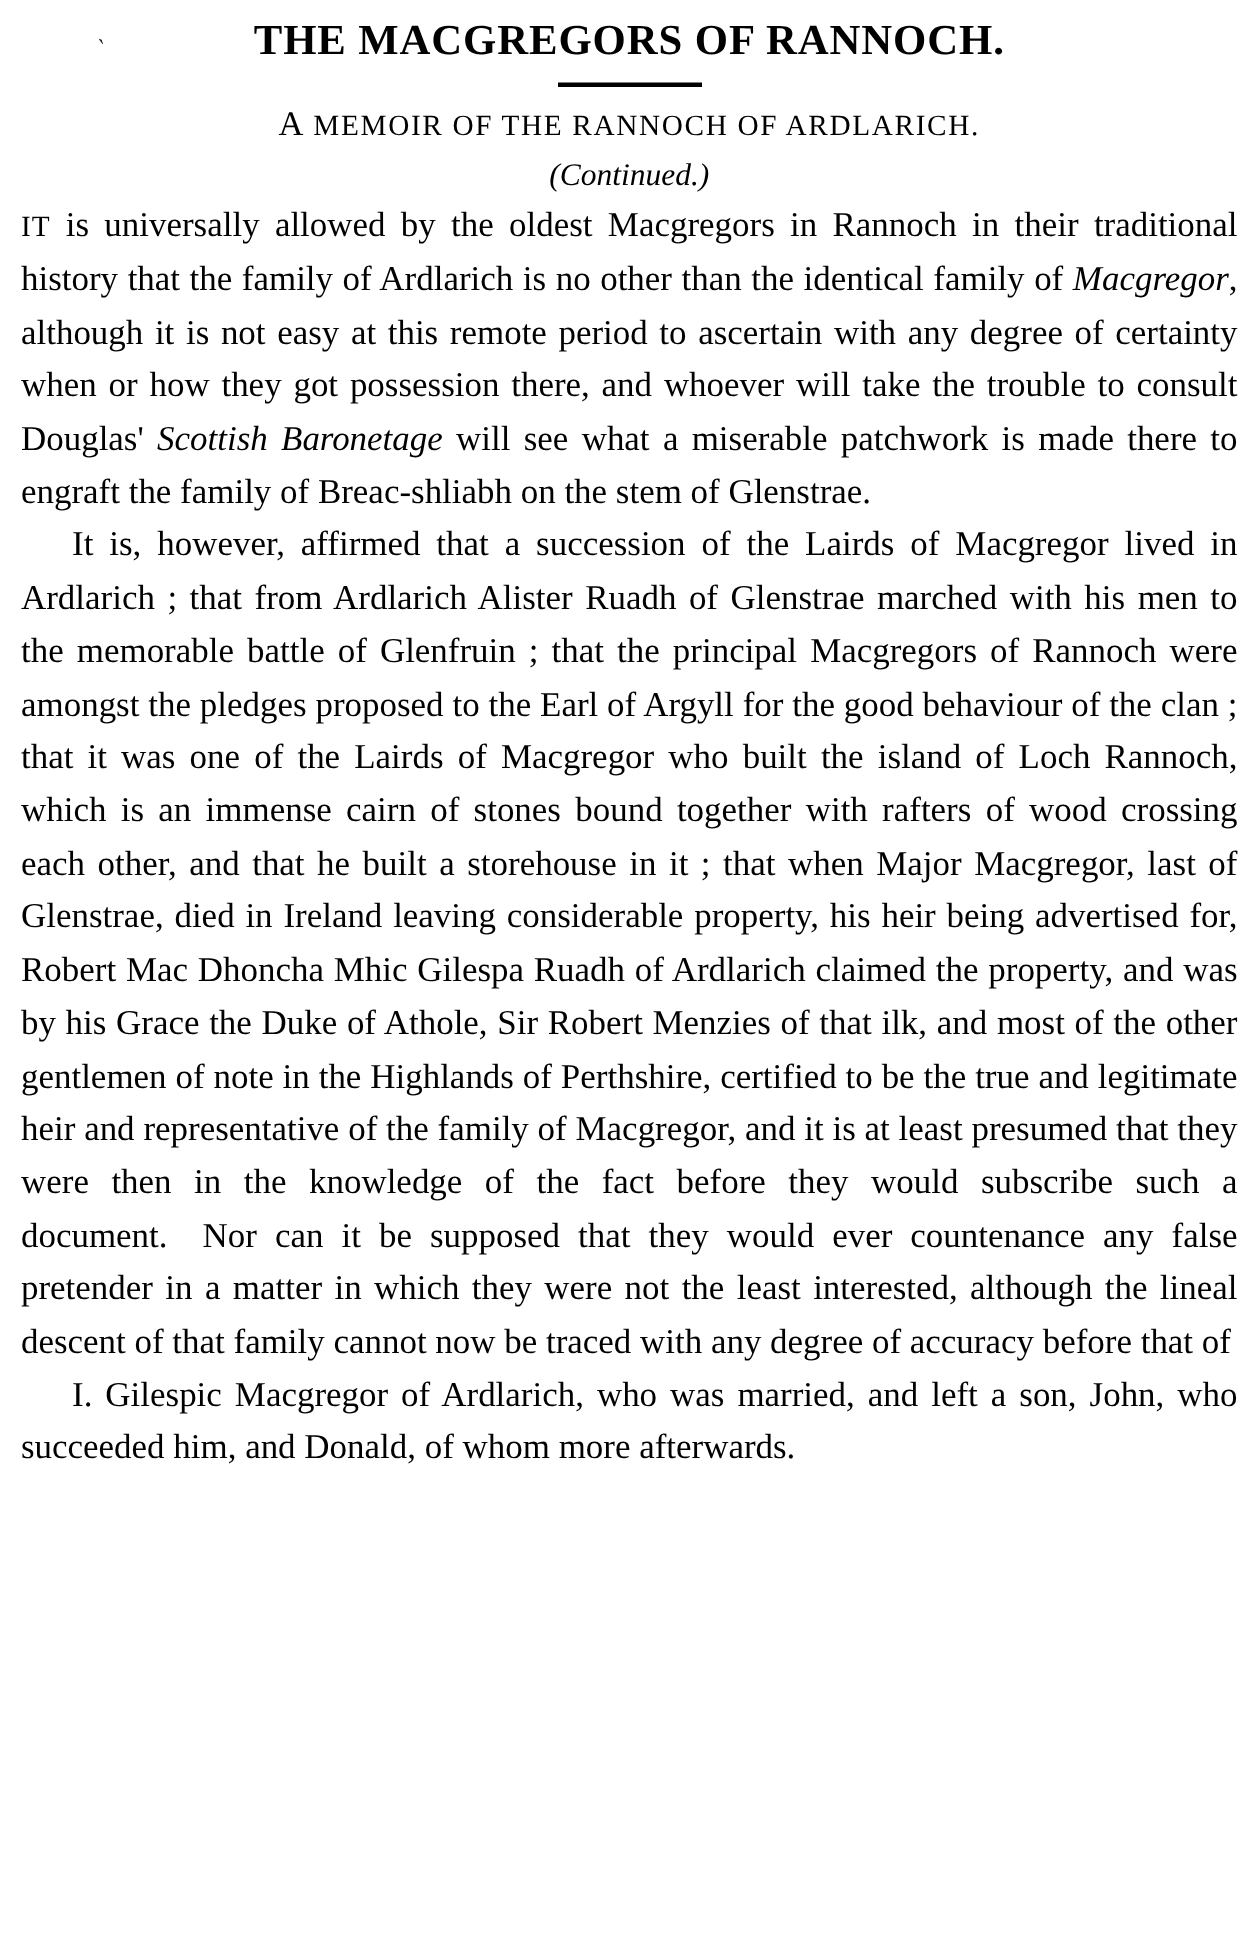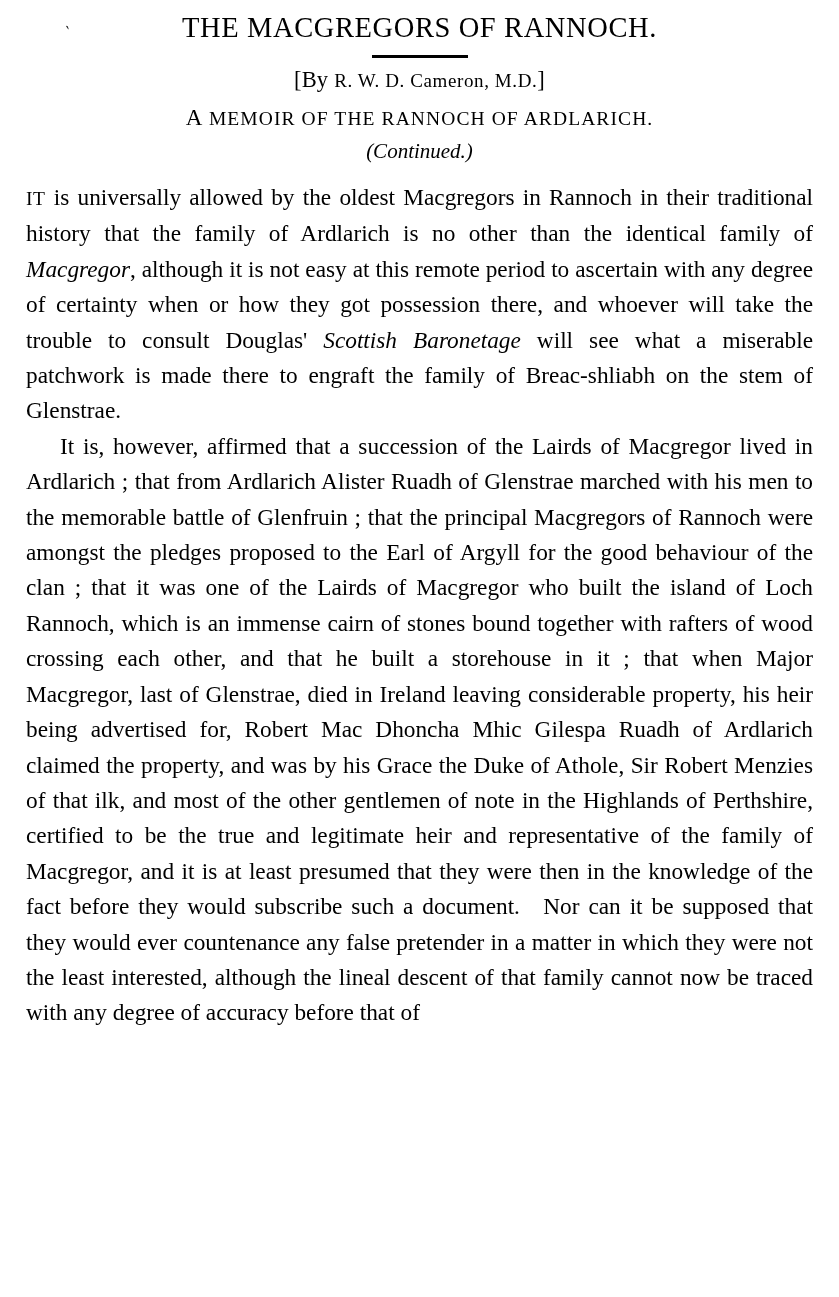--- a/index.html
+++ b/index.html
@@ -28,21 +28,21 @@
     font-size: 17px;
     line-height: 1;
     color: #222;
     transform: rotate(18deg);
   }
   .doc-title {
     text-align: center;
     font-size: 28.5px;
     letter-spacing: 0.6px;
     margin: 6px 0 0 0;
-    font-weight: normal;
+    font-weight: bold;
     font-family: "Liberation Serif", serif;
   }
   .rule {
     width: 96px;
     height: 3px;
     background: #000;
     margin: 11px auto 9px auto;
   }
   .byline {
     text-align: center;
@@ -69,21 +69,21 @@
     font-size: 21px;
     margin: 8px 0 4px 0;
   }
   .continued i {
   }
   .body-text {
     font-size: 23.3px;
     line-height: 35.4px;
     text-align: justify;
     text-justify: inter-word;
-    margin: 16px;
+    margin: 4px;
   }
   .body-text p {
     margin: 0;
   }
   .body-text p.indent {
     text-indent: 34px;
     font-family: Liberation Serif, serif;
   }
   .dropcap-run {
     font-size: 19.5px;
@@ -95,24 +95,24 @@
 <body>
 
 <div class="page">
 
   <div class="stray-mark">`</div>
 
   <h1 class="doc-title">THE MACGREGORS OF RANNOCH.</h1>
 
   <div class="rule"></div>
 
-  <div class="byline"><span>[By </span><span class="sc">R. W. D. Cameron, M.D.</span><span>]</span></div>
 
   <div class="subtitle"><span class="cap">A</span> <span>MEMOIR OF THE RANNOCH OF ARDLARICH.</span></div>
 
   <div class="continued"><i>(Continued.)</i></div>
 
   <div class="body-text" id="body-text">
       <p><span class="dropcap-run">IT</span><span> is universally allowed by the oldest Macgregors in Rannoch in their traditional history that the family of Ardlarich is no other than the identical family of </span><i>Macgregor</i><span>, although it is not easy at this remote period to ascertain with any degree of certainty when or how they got possession there, and whoever will take the trouble to consult Douglas' </span><i>Scottish Baronetage</i><span> will see what a miserable patchwork is made there to engraft the family of Breac-shliabh on the stem of Glenstrae.</span></p>
       <p class="indent"><span>It is, however, affirmed that a succession of the Lairds of Macgregor lived in Ardlarich ; that from Ardlarich Alister Ruadh of Glenstrae marched with his men to the memorable battle of Glenfruin ; that the principal Macgregors of Rannoch were amongst the pledges proposed to the Earl of Argyll for the good behaviour of the clan ; that it was one of the Lairds of Macgregor who built the island of Loch Rannoch, which is an immense cairn of stones bound together with rafters of wood crossing each other, and that he built a storehouse in it ; that when Major Macgregor, last of Glenstrae, died in Ireland leaving considerable property, his heir being advertised for, Robert Mac Dhoncha Mhic Gilespa Ruadh of Ardlarich claimed the property, and was by his Grace the Duke of Athole, Sir Robert Menzies of that ilk, and most of the other gentlemen of note in the Highlands of Perthshire, certified to be the true and legitimate heir and representative of the family of Macgregor, and it is at least presumed that they were then in the knowledge of the fact before they would subscribe such a document. Nor can it be supposed that they would ever countenance any false pretender in a matter in which they were not the least interested, although the lineal descent of that family cannot now be traced with any degree of accuracy before that of</span></p>
+      <p class="indent"><span>I. Gilespic Macgregor of Ardlarich, who was married, and left a son, John, who succeeded him, and Donald, of whom more afterwards.</span></p>
     </div>
 
 </div>
 
 </body></html>

